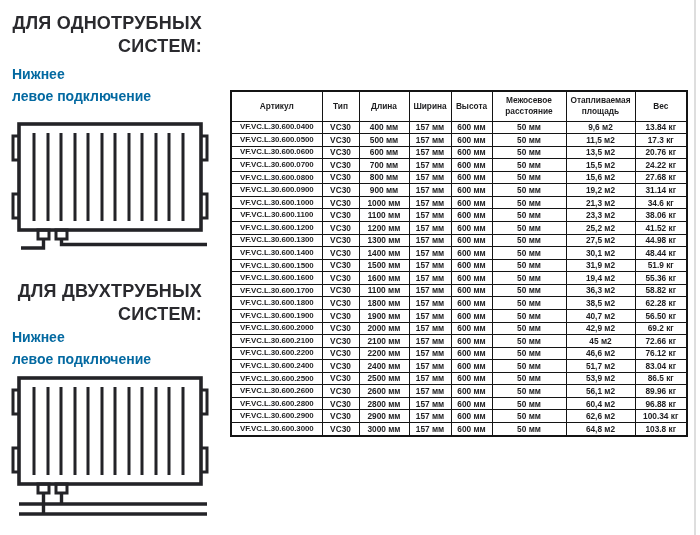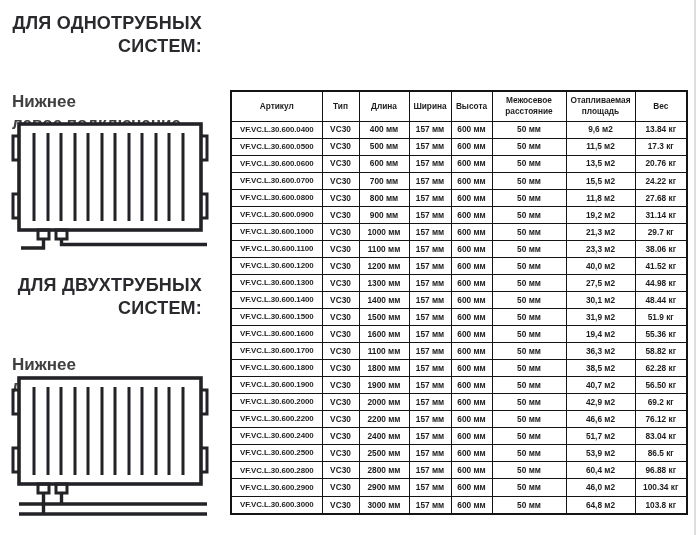--- a/index.html
+++ b/index.html
@@ -3,27 +3,27 @@
 <meta charset="utf-8">
 <style>
   html,body{margin:0;padding:0;background:#fff;}
   .stage{
     position:relative;width:700px;height:535px;background:#ffffff;overflow:hidden;
     font-family:"Liberation Sans","DejaVu Sans",sans-serif;font-weight:700;color:#232327;
   }
   
   .sec-title{position:absolute;left:10px;width:192px;text-align:right;
     font-size:18px;line-height:23px;letter-spacing:.2px;color:#2a2a2e;}
-  .sec-sub{position:absolute;left:12px;font-size:17px;line-height:22px;color:#404040;margin-top:28px;}
+  .sec-sub{position:absolute;left:12px;font-size:14px;line-height:22px;color:#0369a1;}
   .diagram{position:absolute;left:10px;width:200px;}
   .diagram svg{display:block;}
 
   
   .table-wrap{position:absolute;left:230px;top:90px;}
-  table.spec{border-collapse:collapse;table-layout:fixed;width:456px;height:425px;
+  table.spec{border-collapse:collapse;table-layout:fixed;width:456px;height:347px;
     border:2.4px solid #141414;}
   th,td{border:1.6px solid #141414;text-align:center;vertical-align:middle;
     padding:0 1px;font-weight:700;color:#1d1d1f;overflow:hidden;}
   thead tr{height:30px;}
   th{font-size:8.3px;line-height:1.3;}
   td{font-size:8.3px;white-space:nowrap;line-height:1;}
   td:first-child{font-size:7.9px;letter-spacing:-.1px;}
 
   
   .edge-line{position:absolute;left:694px;top:0;width:2px;height:535px;background:#dedede;}
@@ -55,21 +55,21 @@
       <path stroke-width="3" d="M24 13V101 M38 13V101 M51 13V101 M65 13V101 M78 13V101 M92 13V101 M105 13V101 M119 13V101 M132 13V101 M146 13V101 M159 13V101 M173 13V101"></path>
 
       <rect x="28" y="110" width="11" height="9" stroke-width="3"></rect>
       <rect x="46" y="110" width="11" height="9" stroke-width="3"></rect>
 
       <path stroke-width="3.4" d="M33.5 119 V128 H11"></path>
       <path stroke-width="3.4" d="M51.5 119 V124.5 H197"></path>
     </svg>
   </div>
 
-  <div class="sec-title" style="top:274px;">
+  <div class="sec-title" style="top:280px;">
     <div>ДЛЯ ДВУХТРУБНЫХ</div>
     <div>СИСТЕМ:</div>
   </div>
   <div class="sec-sub" style="top:326px;">
     <div>Нижнее</div>
     <div>левое подключение</div>
   </div>
 
   <div class="diagram" style="top:374px;">
     <svg width="200" height="148" viewBox="0 0 200 148" fill="none" stroke="#232327">
@@ -158,61 +158,61 @@
             <td>15,5 м2</td>
             <td>24.22 кг</td>
           </tr>
           <tr>
             <td>VF.VC.L.30.600.0800</td>
             <td>VC30</td>
             <td>800 мм</td>
             <td>157 мм</td>
             <td>600 мм</td>
             <td>50 мм</td>
-            <td>11,8 м2</td>
+            <td>15,6 м2</td>
             <td>27.68 кг</td>
           </tr>
           <tr>
             <td>VF.VC.L.30.600.0900</td>
             <td>VC30</td>
             <td>900 мм</td>
             <td>157 мм</td>
             <td>600 мм</td>
             <td>50 мм</td>
             <td>19,2 м2</td>
             <td>31.14 кг</td>
           </tr>
           <tr>
             <td>VF.VC.L.30.600.1000</td>
             <td>VC30</td>
             <td>1000 мм</td>
             <td>157 мм</td>
             <td>600 мм</td>
             <td>50 мм</td>
             <td>21,3 м2</td>
-            <td>29.7 кг</td>
+            <td>34.6 кг</td>
           </tr>
           <tr>
             <td>VF.VC.L.30.600.1100</td>
             <td>VC30</td>
             <td>1100 мм</td>
             <td>157 мм</td>
             <td>600 мм</td>
             <td>50 мм</td>
             <td>23,3 м2</td>
             <td>38.06 кг</td>
           </tr>
           <tr>
             <td>VF.VC.L.30.600.1200</td>
             <td>VC30</td>
             <td>1200 мм</td>
             <td>157 мм</td>
             <td>600 мм</td>
             <td>50 мм</td>
-            <td>40,0 м2</td>
+            <td>25,2 м2</td>
             <td>41.52 кг</td>
           </tr>
           <tr>
             <td>VF.VC.L.30.600.1300</td>
             <td>VC30</td>
             <td>1300 мм</td>
             <td>157 мм</td>
             <td>600 мм</td>
             <td>50 мм</td>
             <td>27,5 м2</td>
@@ -282,20 +282,30 @@
             <td>VF.VC.L.30.600.2000</td>
             <td>VC30</td>
             <td>2000 мм</td>
             <td>157 мм</td>
             <td>600 мм</td>
             <td>50 мм</td>
             <td>42,9 м2</td>
             <td>69.2 кг</td>
           </tr>
           <tr>
+            <td>VF.VC.L.30.600.2100</td>
+            <td>VC30</td>
+            <td>2100 мм</td>
+            <td>157 мм</td>
+            <td>600 мм</td>
+            <td>50 мм</td>
+            <td>45 м2</td>
+            <td>72.66 кг</td>
+          </tr>
+          <tr>
             <td>VF.VC.L.30.600.2200</td>
             <td>VC30</td>
             <td>2200 мм</td>
             <td>157 мм</td>
             <td>600 мм</td>
             <td>50 мм</td>
             <td>46,6 м2</td>
             <td>76.12 кг</td>
           </tr>
           <tr>
@@ -312,37 +322,47 @@
             <td>VF.VC.L.30.600.2500</td>
             <td>VC30</td>
             <td>2500 мм</td>
             <td>157 мм</td>
             <td>600 мм</td>
             <td>50 мм</td>
             <td>53,9 м2</td>
             <td>86.5 кг</td>
           </tr>
           <tr>
+            <td>VF.VC.L.30.600.2600</td>
+            <td>VC30</td>
+            <td>2600 мм</td>
+            <td>157 мм</td>
+            <td>600 мм</td>
+            <td>50 мм</td>
+            <td>56,1 м2</td>
+            <td>89.96 кг</td>
+          </tr>
+          <tr>
             <td>VF.VC.L.30.600.2800</td>
             <td>VC30</td>
             <td>2800 мм</td>
             <td>157 мм</td>
             <td>600 мм</td>
             <td>50 мм</td>
             <td>60,4 м2</td>
             <td>96.88 кг</td>
           </tr>
           <tr>
             <td>VF.VC.L.30.600.2900</td>
             <td>VC30</td>
             <td>2900 мм</td>
             <td>157 мм</td>
             <td>600 мм</td>
             <td>50 мм</td>
-            <td>46,0 м2</td>
+            <td>62,6 м2</td>
             <td>100.34 кг</td>
           </tr>
           <tr>
             <td>VF.VC.L.30.600.3000</td>
             <td>VC30</td>
             <td>3000 мм</td>
             <td>157 мм</td>
             <td>600 мм</td>
             <td>50 мм</td>
             <td>64,8 м2</td>

